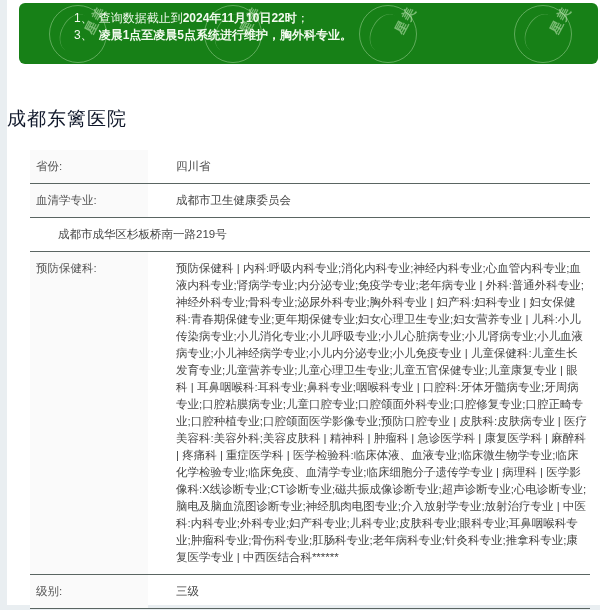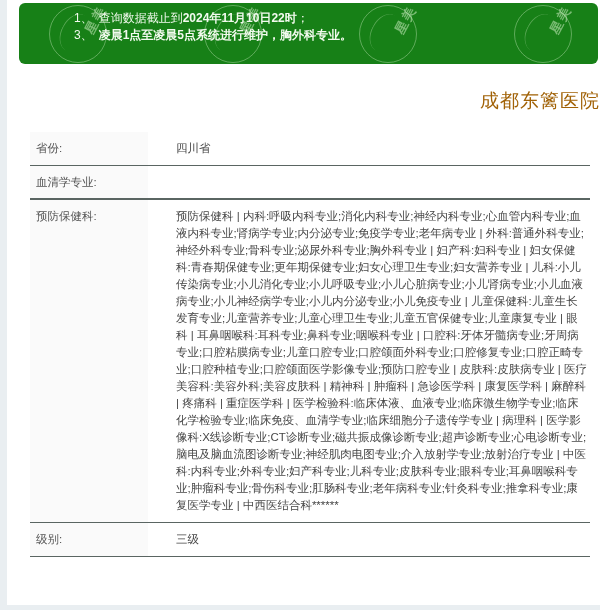--- a/index.html
+++ b/index.html
@@ -35,22 +35,22 @@
     transform:rotate(28deg);
   }
   .wm-text{
     position:absolute;right:2px;top:10px;transform:rotate(-62deg);
     font-size:13px;font-weight:bold;letter-spacing:2px;
     color:rgba(222,248,210,0.5);
   }
   .wm1{left:28px;} .wm2{left:183px;} .wm3{left:338px;} .wm4{left:493px;}
   
   .title{
-    margin-top:24px;text-align:right;
-    font-size:19px;font-weight:500;letter-spacing:1px;color:#a16207;
+    margin-top:42px;text-align:left;
+    font-size:19px;font-weight:500;letter-spacing:1px;color:#0f172a;
   }
   
   .info-table{margin:18px 0 0 23px;width:560px;}
   .irow{display:flex;border-bottom:1px solid #5a6562;font-size:11.5px;}
   .ilabel{
     width:118px;flex:0 0 118px;box-sizing:border-box;
     background:#fafafa;color:#555555;
     padding:8px 4px 8px 6px;line-height:16px;
   }
   .ivalue{
@@ -93,24 +93,26 @@
 
   <div class="info-table">
 
     <div class="irow">
       <div class="ilabel">省份:</div>
       <div class="ivalue">四川省</div>
     </div>
 
     <div class="irow">
       <div class="ilabel">血清学专业:</div>
+      <div class="ivalue">成都市卫生健康委员会</div>
     </div>
 
 
     <div class="irow">
+      <div class="ivalue">成都市成华区杉板桥南一路219号</div>
     </div>
 
     <div class="irow">
       <div class="ilabel">预防保健科:</div>
       <div class="ivalue">预防保健科 | 内科:呼吸内科专业;消化内科专业;神经内科专业;心血管内科专业;血液内科专业;肾病学专业;内分泌专业;免疫学专业;老年病专业 | 外科:普通外科专业;神经外科专业;骨科专业;泌尿外科专业;胸外科专业 | 妇产科:妇科专业 | 妇女保健科:青春期保健专业;更年期保健专业;妇女心理卫生专业;妇女营养专业 | 儿科:小儿传染病专业;小儿消化专业;小儿呼吸专业;小儿心脏病专业;小儿肾病专业;小儿血液病专业;小儿神经病学专业;小儿内分泌专业;小儿免疫专业 | 儿童保健科:儿童生长发育专业;儿童营养专业;儿童心理卫生专业;儿童五官保健专业;儿童康复专业 | 眼科 | 耳鼻咽喉科:耳科专业;鼻科专业;咽喉科专业 | 口腔科:牙体牙髓病专业;牙周病专业;口腔粘膜病专业;儿童口腔专业;口腔颌面外科专业;口腔修复专业;口腔正畸专业;口腔种植专业;口腔颌面医学影像专业;预防口腔专业 | 皮肤科:皮肤病专业 | 医疗美容科:美容外科;美容皮肤科 | 精神科 | 肿瘤科 | 急诊医学科 | 康复医学科 | 麻醉科 | 疼痛科 | 重症医学科 | 医学检验科:临床体液、血液专业;临床微生物学专业;临床化学检验专业;临床免疫、血清学专业;临床细胞分子遗传学专业 | 病理科 | 医学影像科:X线诊断专业;CT诊断专业;磁共振成像诊断专业;超声诊断专业;心电诊断专业;脑电及脑血流图诊断专业;神经肌肉电图专业;介入放射学专业;放射治疗专业 | 中医科:内科专业;外科专业;妇产科专业;儿科专业;皮肤科专业;眼科专业;耳鼻咽喉科专业;肿瘤科专业;骨伤科专业;肛肠科专业;老年病科专业;针灸科专业;推拿科专业;康复医学专业 | 中西医结合科******</div>
     </div>
 
     <div class="irow">
       <div class="ilabel">级别:</div>
       <div class="ivalue">三级</div>

